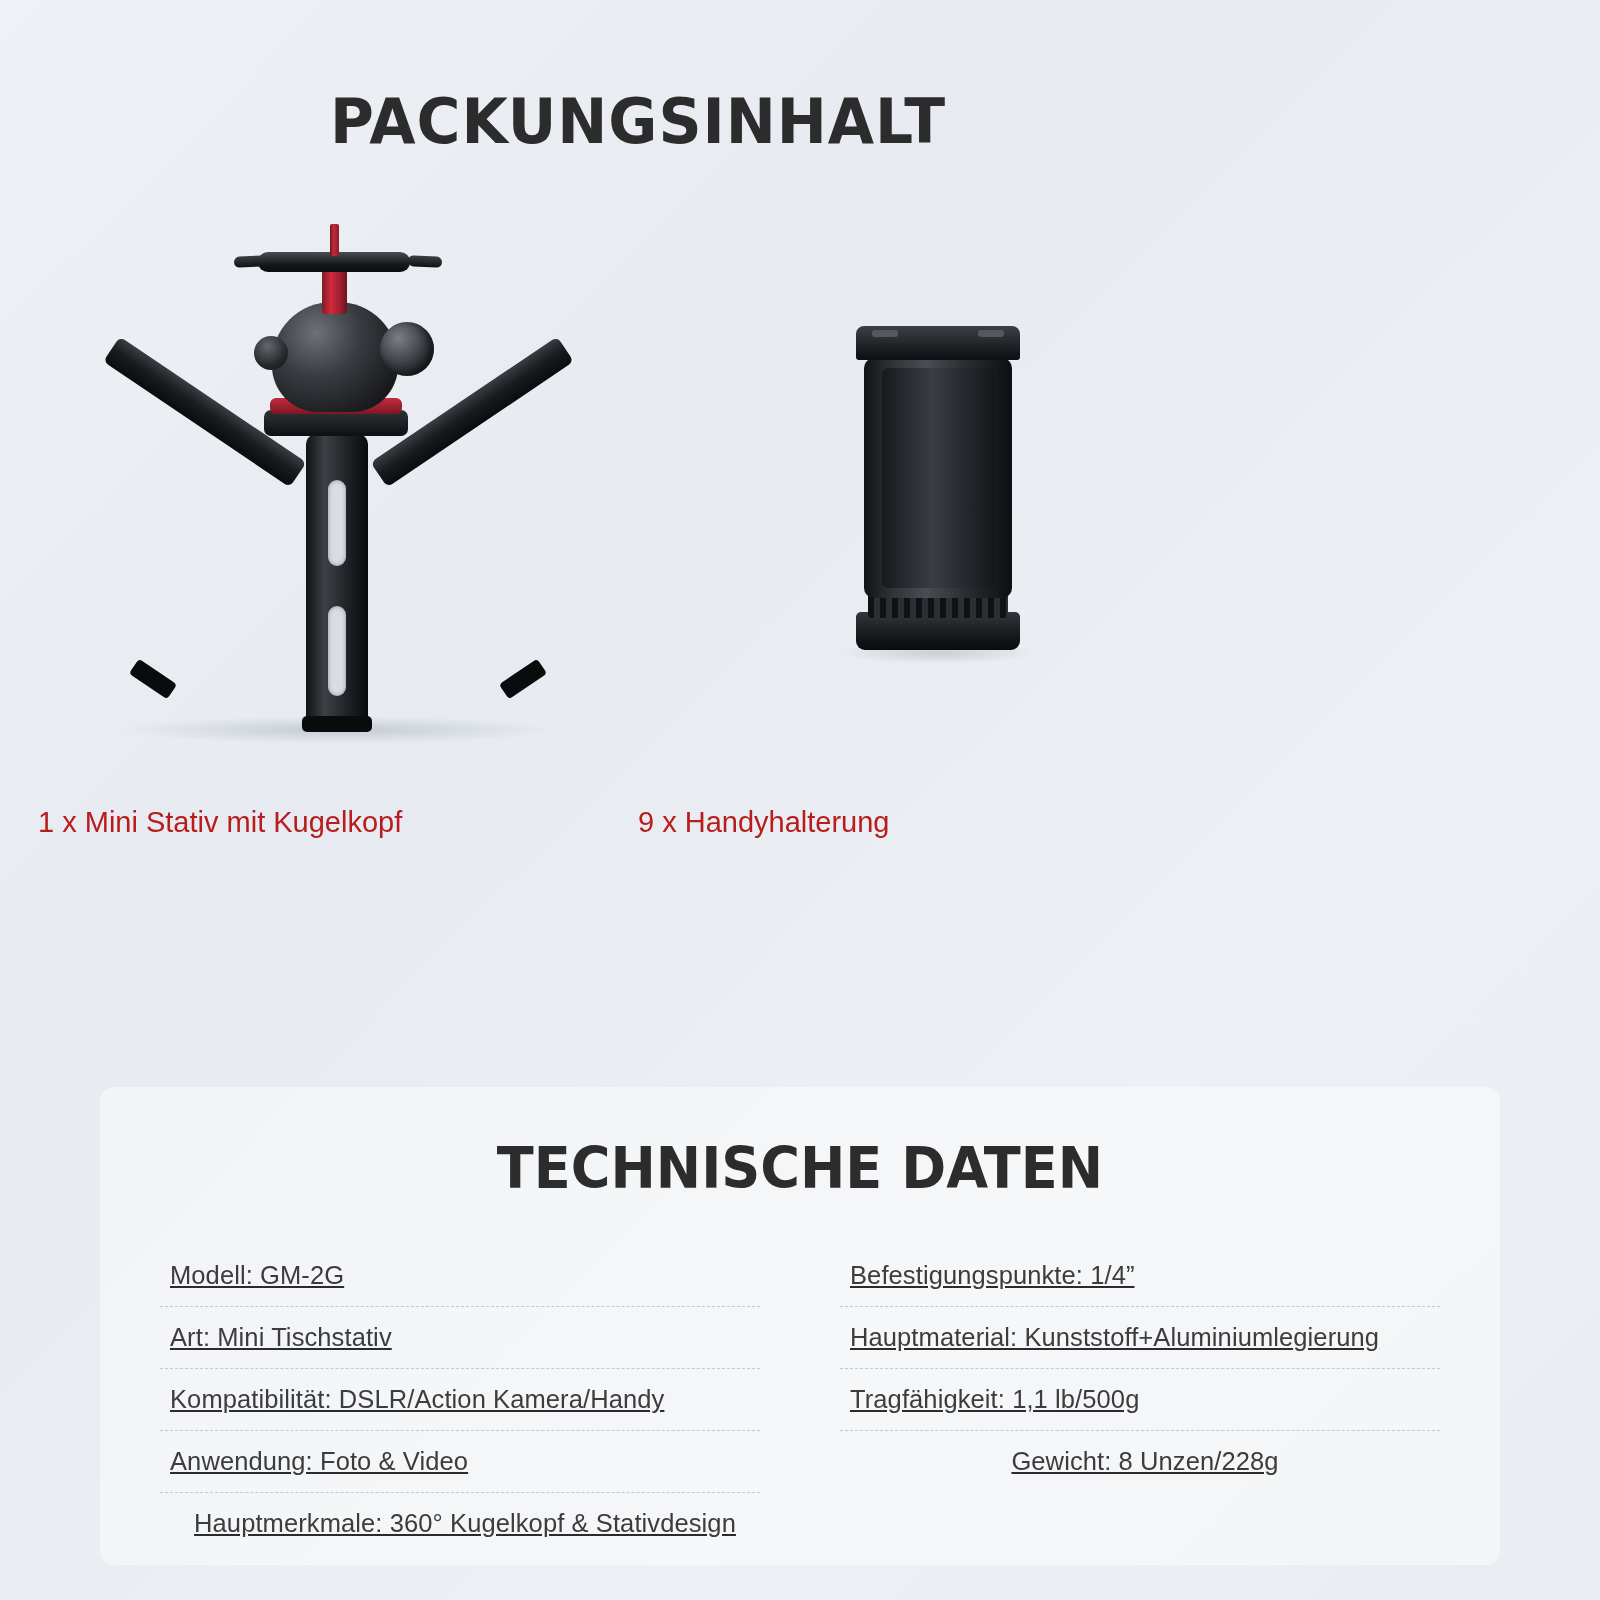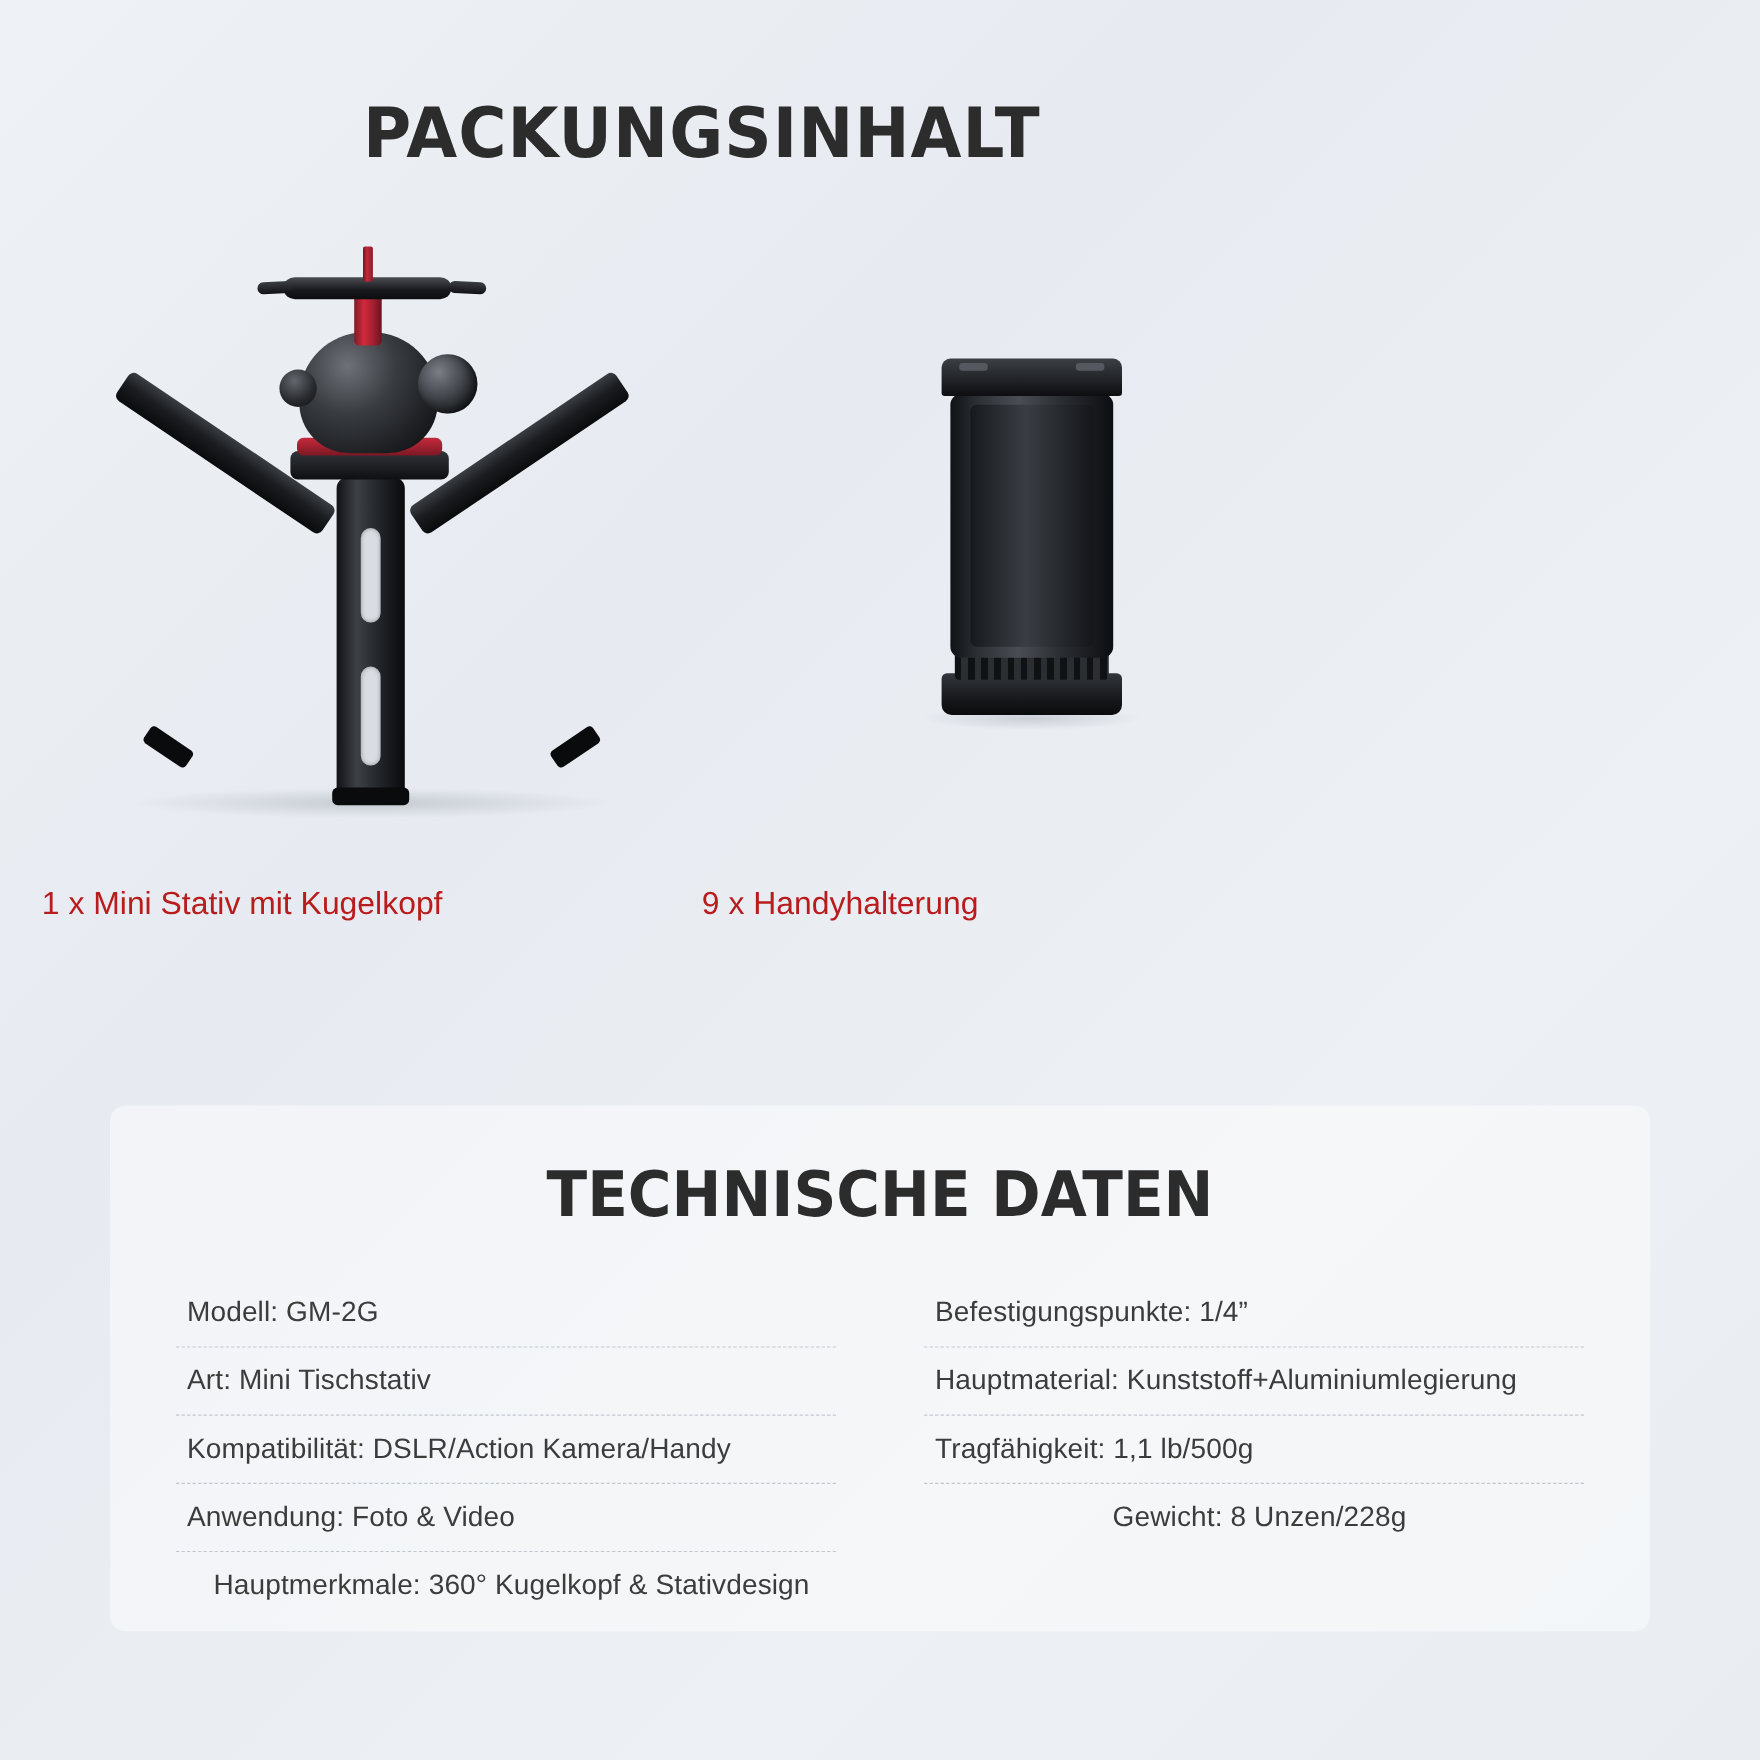--- a/index.html
+++ b/index.html
@@ -285,21 +285,21 @@
     width: 200px;
     height: 22px;
     background: radial-gradient(ellipse at center, rgba(120,128,140,.28), rgba(120,128,140,0) 70%);
     border-radius: 50%;
   }
 
   
   .spec-panel {
     position: absolute;
     left: 100px;
-    top: 1005px;
+    top: 1087px;
     width: 1400px;
     height: 478px;
     background: rgba(255,255,255,0.45);
     border-radius: 14px;
   }
   .spec-title {
     text-align: center;
     font-size: 57px;
     font-weight: 700;
     color: #2c2c2c;
@@ -310,20 +310,21 @@
   }
   .spec-grid {
     display: flex;
     margin-top: 44px;
     padding: 0 60px;
     box-sizing: border-box;
   }
   .spec-col {
     width: 50%;
     box-sizing: border-box;
+    text-decoration: underline;
   }
   .spec-col.left { padding-right: 40px; }
   .spec-col.right { padding-left: 40px; }
   .spec-row {
     font-size: 25.5px;
     color: #3c3c3c;
     padding: 16px 0 16px 10px;
     border-bottom: 1px dashed #c3c8cf;
     white-space: nowrap;
     letter-spacing: .1px;

